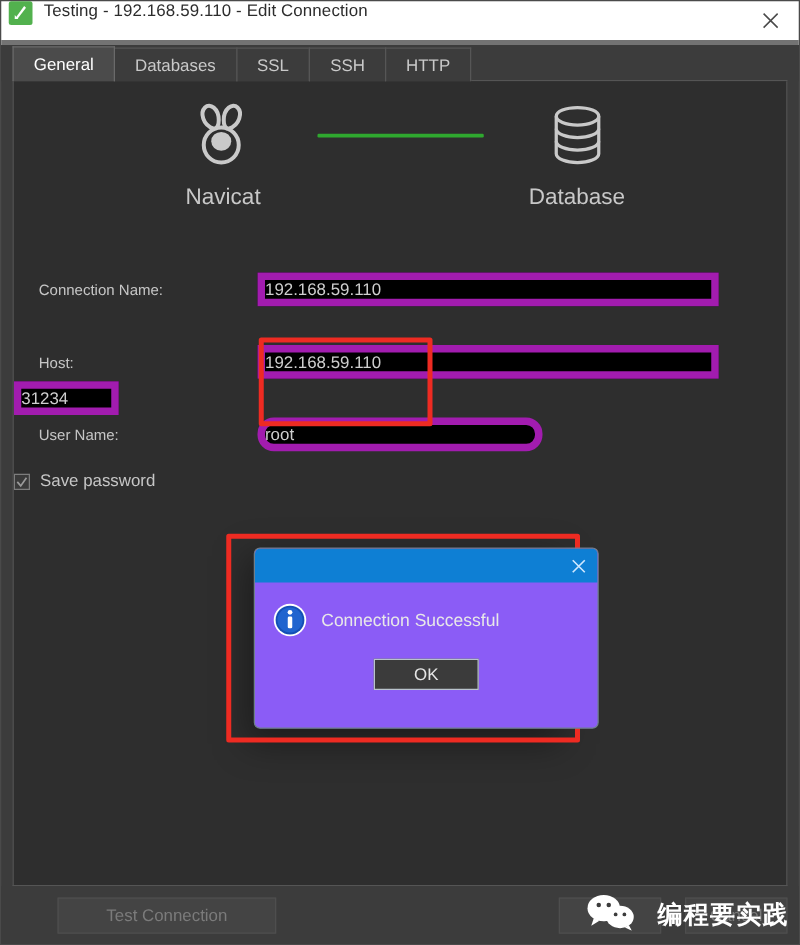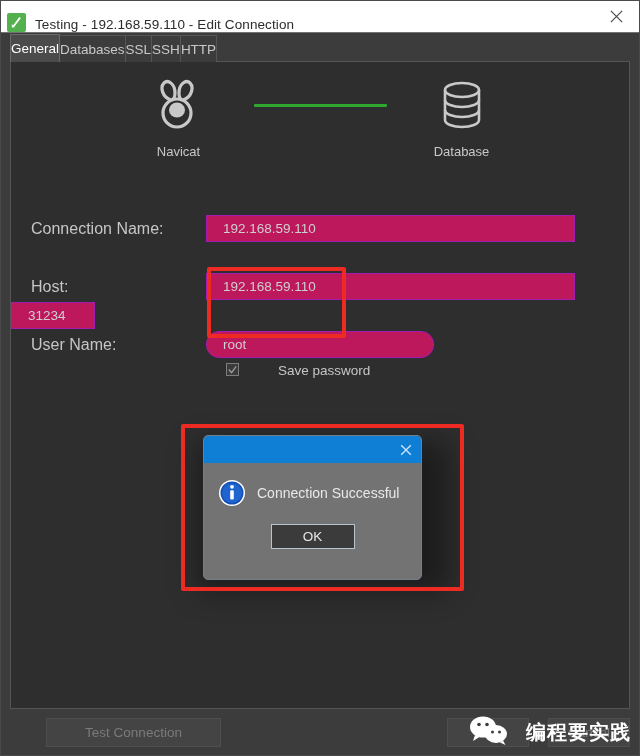--- a/index.html
+++ b/index.html
@@ -17,23 +17,23 @@
     background:#3c3c3c;
     display:flex;flex-direction:column;
     box-sizing:border-box;
     border:1px solid #4a4a4a;
   }
 
   
   .titlebar{
     height:31px;min-height:31px;
     background:#ffffff;
-    display:flex;align-items:flex-end;
-    position:relative;
-    border-bottom:1px solid #737373;
+    display:flex;align-items:flex-start;
+    position:relative;
+    border-bottom:4px solid #737373;
   }
   .app-icon{
     width:19px;height:19px;margin-left:6px;margin-right:9px;
     background:#52b14e;
     border-radius:2px;
     position:relative;
     display:flex;align-items:center;justify-content:center;
     flex:0 0 auto;
   }
   .app-icon svg{display:block;}
@@ -58,21 +58,21 @@
     padding-left:9px;
     box-sizing:border-box;
     position:relative;
   }
   .tabstrip:after{
     content:"";position:absolute;left:9px;right:9px;bottom:0;height:1px;
     background:#555;
   }
   .tab{
     height:27px;
-    padding:0 0;
+    padding:0 16px;
     display:flex;align-items:center;
     font-size:13.5px;
     color:#c9c9c9;
     background:#3c3c3c;
     border:1px solid #565656;
     border-bottom:none;
     margin-right:-1px;
     box-sizing:border-box;
     position:relative;z-index:1;
     white-space:nowrap;
@@ -102,21 +102,21 @@
     position:absolute;left:0;right:0;top:12px;
     height:120px;
     display:flex;align-items:flex-start;justify-content:center;
   }
   .gnode{
     width:150px;
     display:flex;flex-direction:column;align-items:center;
   }
   .gnode .glyph{height:62px;display:flex;align-items:center;justify-content:center;}
   .gnode .gcaption{
-    margin-top:8px;font-size:13px;color:#c8c8c8;
+    margin-top:8px;font-size:18px;color:#c8c8c8;
   }
   .gline{
     width:133px;height:62px;
     display:flex;align-items:center;justify-content:center;
   }
   .gline i{
     display:block;width:133px;height:3px;background:#2fa82f;border-radius:1px;
   }
 
   
@@ -125,45 +125,43 @@
   }
   .frow{
     display:flex;align-items:center;
     height:29px;
     position:relative;
   }
   .flabel{
     width:195px;
     padding-left:20px;
     box-sizing:border-box;
-    font-size:16px;color:#c6c6c6;
+    font-size:12px;color:#c6c6c6;
     white-space:nowrap;
   }
   .finput{
     height:27px;
-    background:#be185d;
-    border:1px solid #a21caf;
-    box-sizing:border-box;
-    display:flex;align-items:center;
-    padding-left:16px;
+    background:#000000;
+    border:6px solid #a21caf;
+    box-sizing:border-box;
+    display:flex;align-items:center;
+    padding-left:0;
     font-size:13.5px;color:#cfcfcf;
     cursor:text;
   }
   .w-long{width:369px;}
   .w-mid{width:228px;border-radius:13px;}
   .w-short{width:84px;}
 
   .dots{letter-spacing:2.5px;font-size:11px;color:#b8b8b8;}
 
   .checkrow{
-    display:flex;align-items:flex-start;
-    padding-left:215px;
+    display:flex;align-items:flex-end;
     height:26px;
     margin-top:4px;
-    gap:31px;
   }
   .checkbox{
     width:13px;height:13px;
     border:1px solid #7d7d7d;
     background:#3a3a3a;
     box-sizing:border-box;
     display:flex;align-items:center;justify-content:center;
     margin-right:8px;
     cursor:pointer;
   }
@@ -188,22 +186,22 @@
     z-index:40;
   }
   .dlg-shadow{
     position:absolute;left:186px;top:380px;width:252px;height:150px;
     background:rgba(0,0,0,.38);
     filter:blur(14px);
     z-index:35;
   }
   .dialog{
     position:absolute;left:192px;top:373px;
-    width:219px;height:145px;
-    background:#737373;
+    width:276px;height:145px;
+    background:#8b5cf6;
     border:1px solid #6f7f8c;
     border-radius:5px;
     box-sizing:border-box;
     z-index:41;
     overflow:hidden;
     display:flex;flex-direction:column;text-align:right;
   }
   .dlg-title{
     height:27px;min-height:27px;
     background:#0e7fd4;

